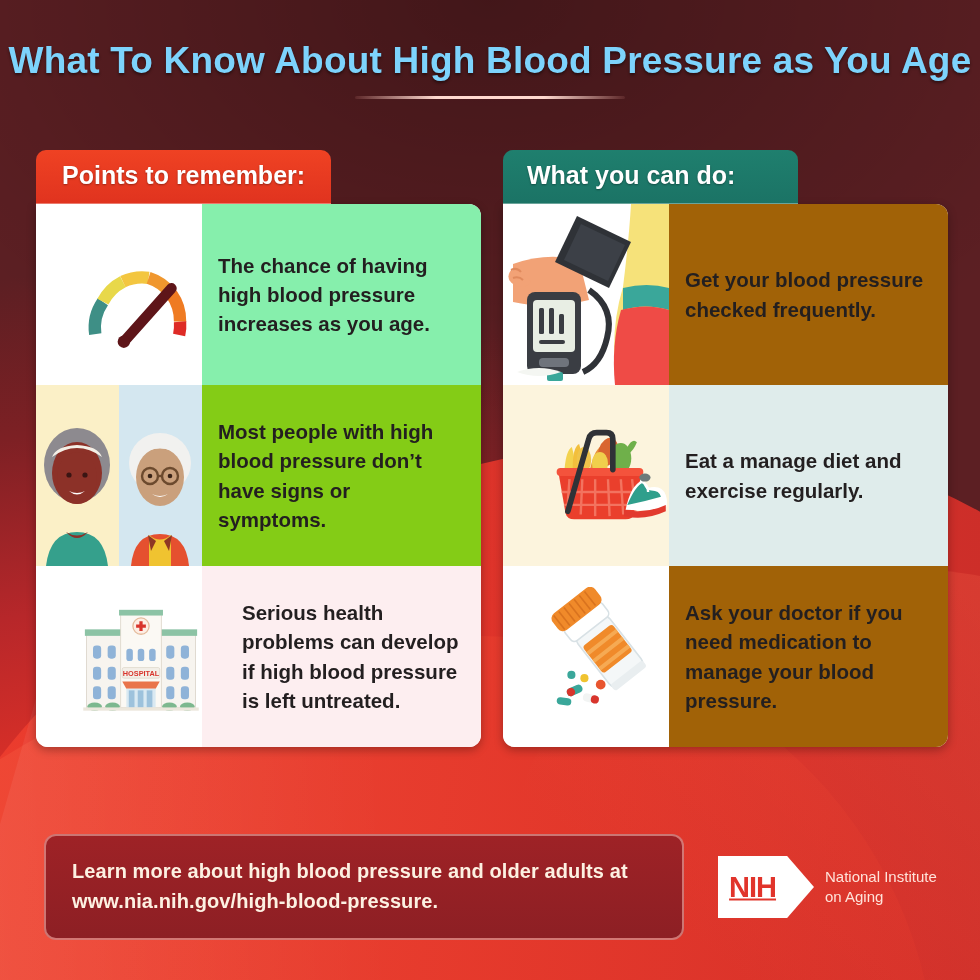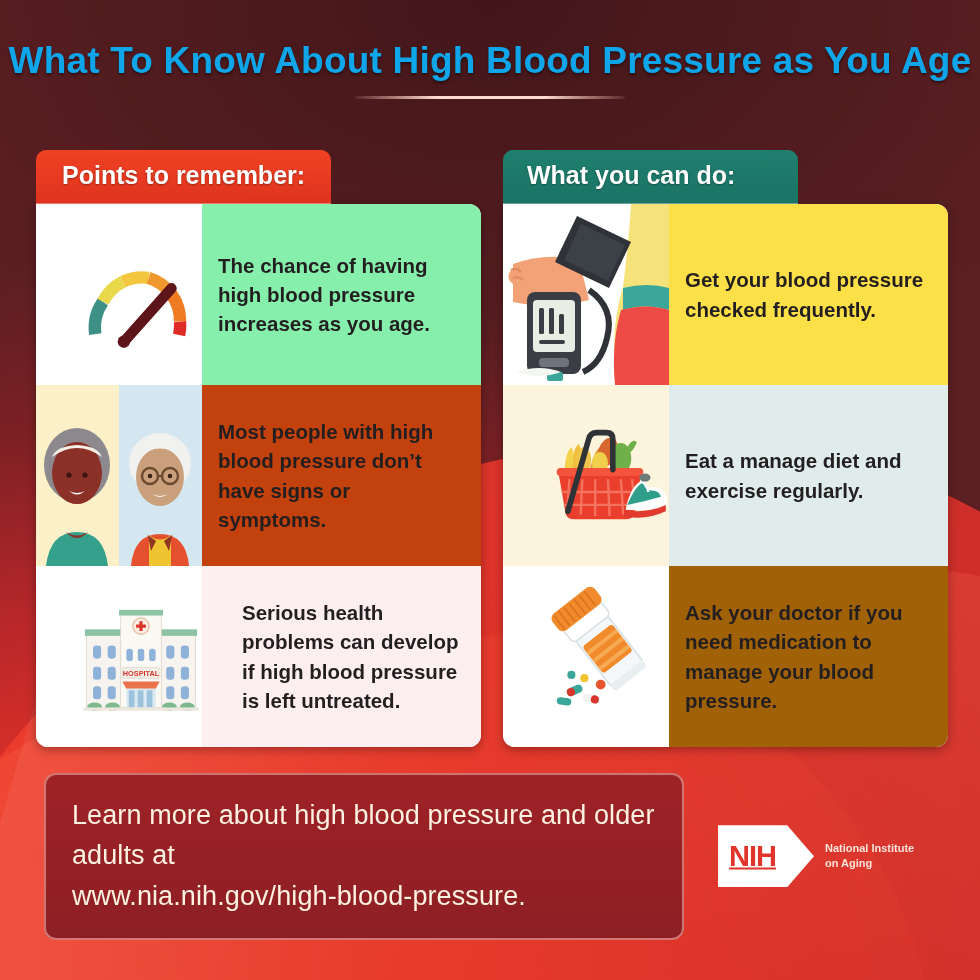--- a/index.html
+++ b/index.html
@@ -68,21 +68,21 @@
     position: absolute;
     top: 40px; left: 0; right: 0;
     text-align: center;
     z-index: 5;
   }
   .title {
     display: inline-block;
     font-size: 37px;
     font-weight: bold;
     letter-spacing: .2px;
-    color: #0ea5e9;
+    color: #7dd3fc;
     text-shadow: 0 2px 3px rgba(0,0,0,.45);
     line-height: 1.15;
     white-space: nowrap;
   }
   .title-rule {
     width: 270px; height: 3px;
     margin: 13px auto 0;
     background: linear-gradient(90deg, rgba(255,160,150,.1), #ffd9cf 30%, #ffd9cf 70%, rgba(255,160,150,.1));
     border-radius: 2px;
   }
@@ -141,27 +141,27 @@
     font-size: 20.5px;
     font-weight: bold;
     line-height: 1.42;
     color: #231f20;
   }
 
   
   .card.l1 .card-icon { background: #ffffff; }
   .card.l1 .card-text { background: #86efac; }
   .card.l2 .card-icon { background: #fdeef0; }
-  .card.l2 .card-text { background: #c2410c; }
+  .card.l2 .card-text { background: #84cc16; }
   .card.l3 .card-icon { background: #ffffff; }
   .card.l3 .card-text { background: #fdeef0; padding-left: 40px; }
 
   
   .card.r1 .card-icon { background: #ffffff; }
-  .card.r1 .card-text { background: #fde047; }
+  .card.r1 .card-text { background: #a16207; }
   .card.r2 .card-icon { background: #fcf4dd; }
   .card.r2 .card-text { background: #dfeceb; }
   .card.r3 .card-icon { background: #ffffff; }
   .card.r3 .card-text { background: #a16207; }
 
   svg { display: block; }
 
   
   .footer {
     position: absolute;
@@ -173,22 +173,22 @@
     z-index: 5;
   }
   .footer-note {
     flex: 0 0 640px;
     background: linear-gradient(180deg, #9e2226 0%, #8d1f24 100%);
     border: 2px solid rgba(255,190,180,.55);
     border-radius: 12px;
     padding: 20px 26px 22px;
   }
   .footer-line {
-    font-size: 27px;
-    font-weight: normal;
+    font-size: 20px;
+    font-weight: bold;
     color: #fdf1e2;
     line-height: 1.5;
     letter-spacing: .1px;
   }
   .nih-logo {
     flex: 1;
     display: flex;
     align-items: center;
     justify-content: flex-start;
     gap: 11px;
@@ -211,23 +211,23 @@
     text-align: center;
     font-size: 29px;
     font-weight: bold;
     letter-spacing: -1px;
     color: #e1342b;
     font-family: "Liberation Sans", sans-serif;
     text-decoration: underline;
   }
   .nih-words {
     color: #ffe3da;
-    font-size: 11px;
+    font-size: 15px;
     line-height: 1.35;
-    font-weight: bold;
+    font-weight: normal;
   }
   .nih-words div { white-space: nowrap; }
 </style>
 </head>
 <body>
 
 <div id="poster">
 
   <div class="bg-layer bg-base"></div>
   <div class="bg-wave-a"></div>

